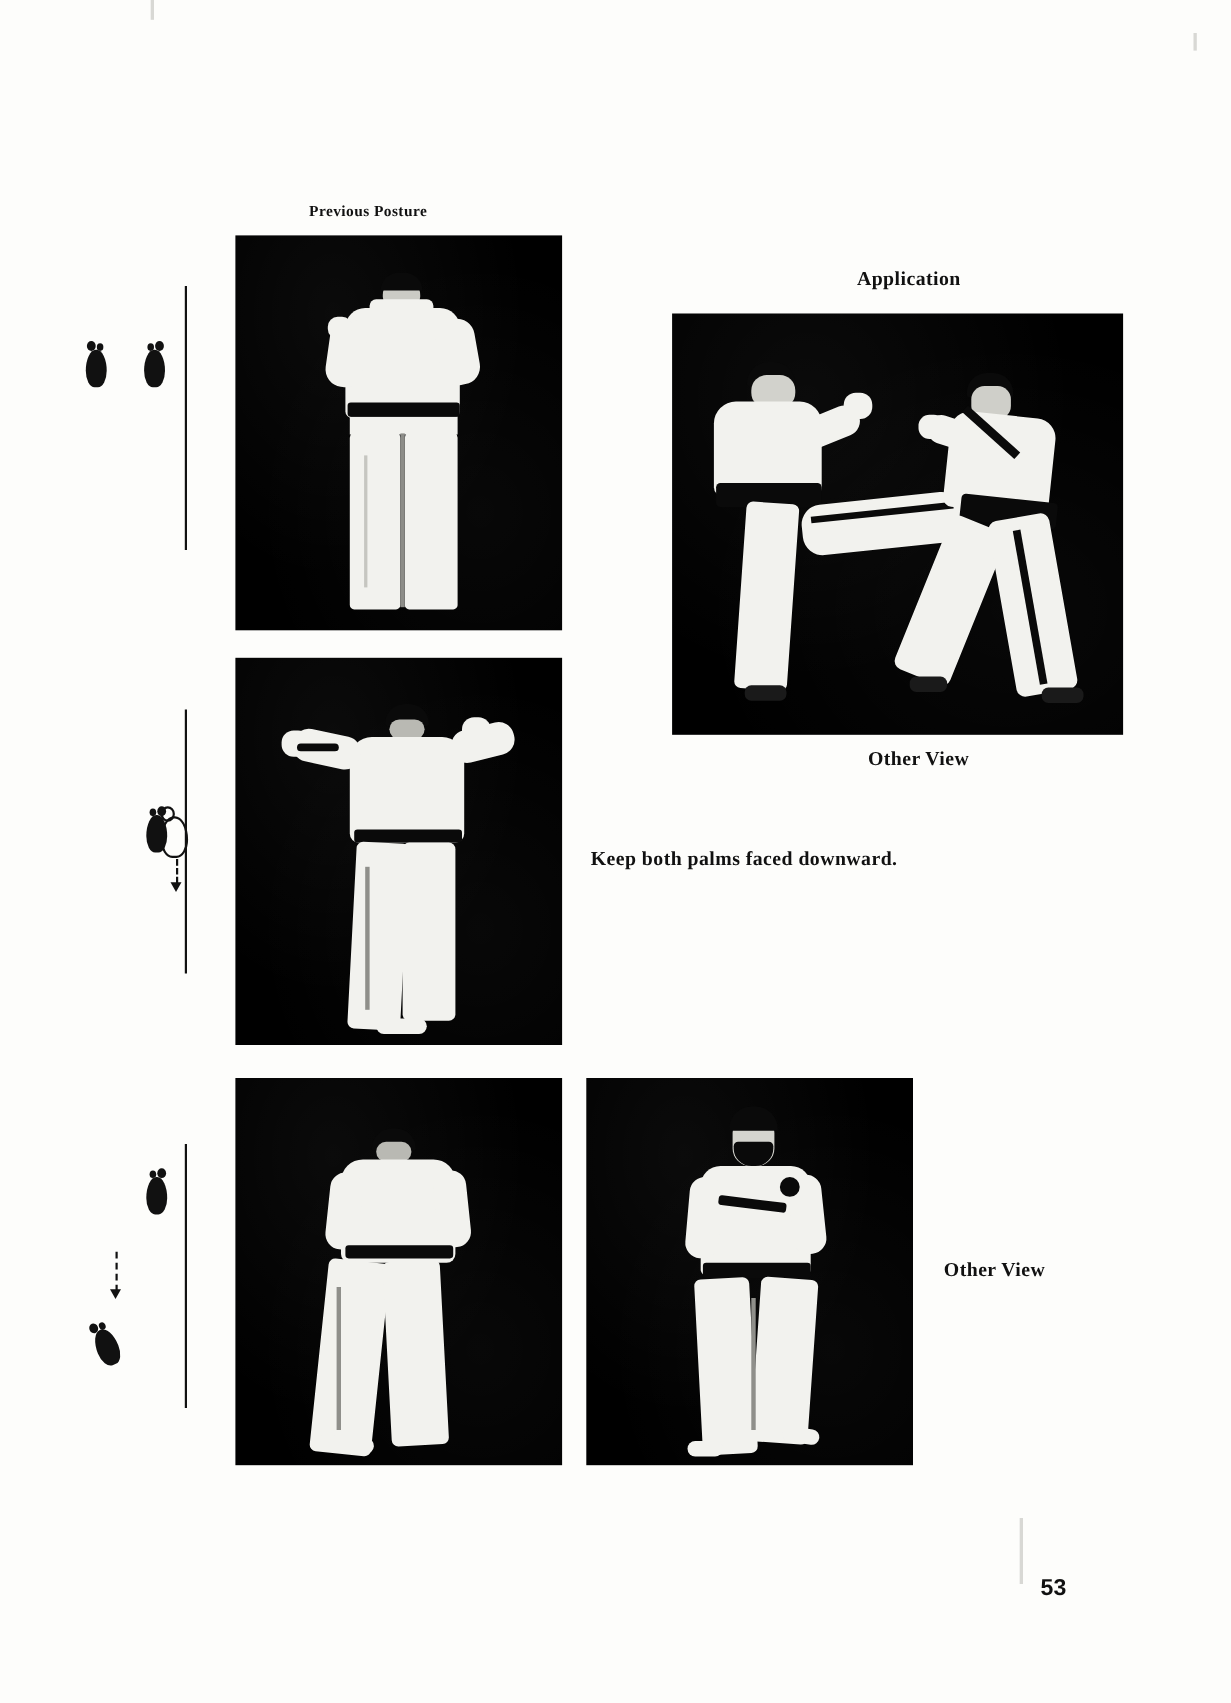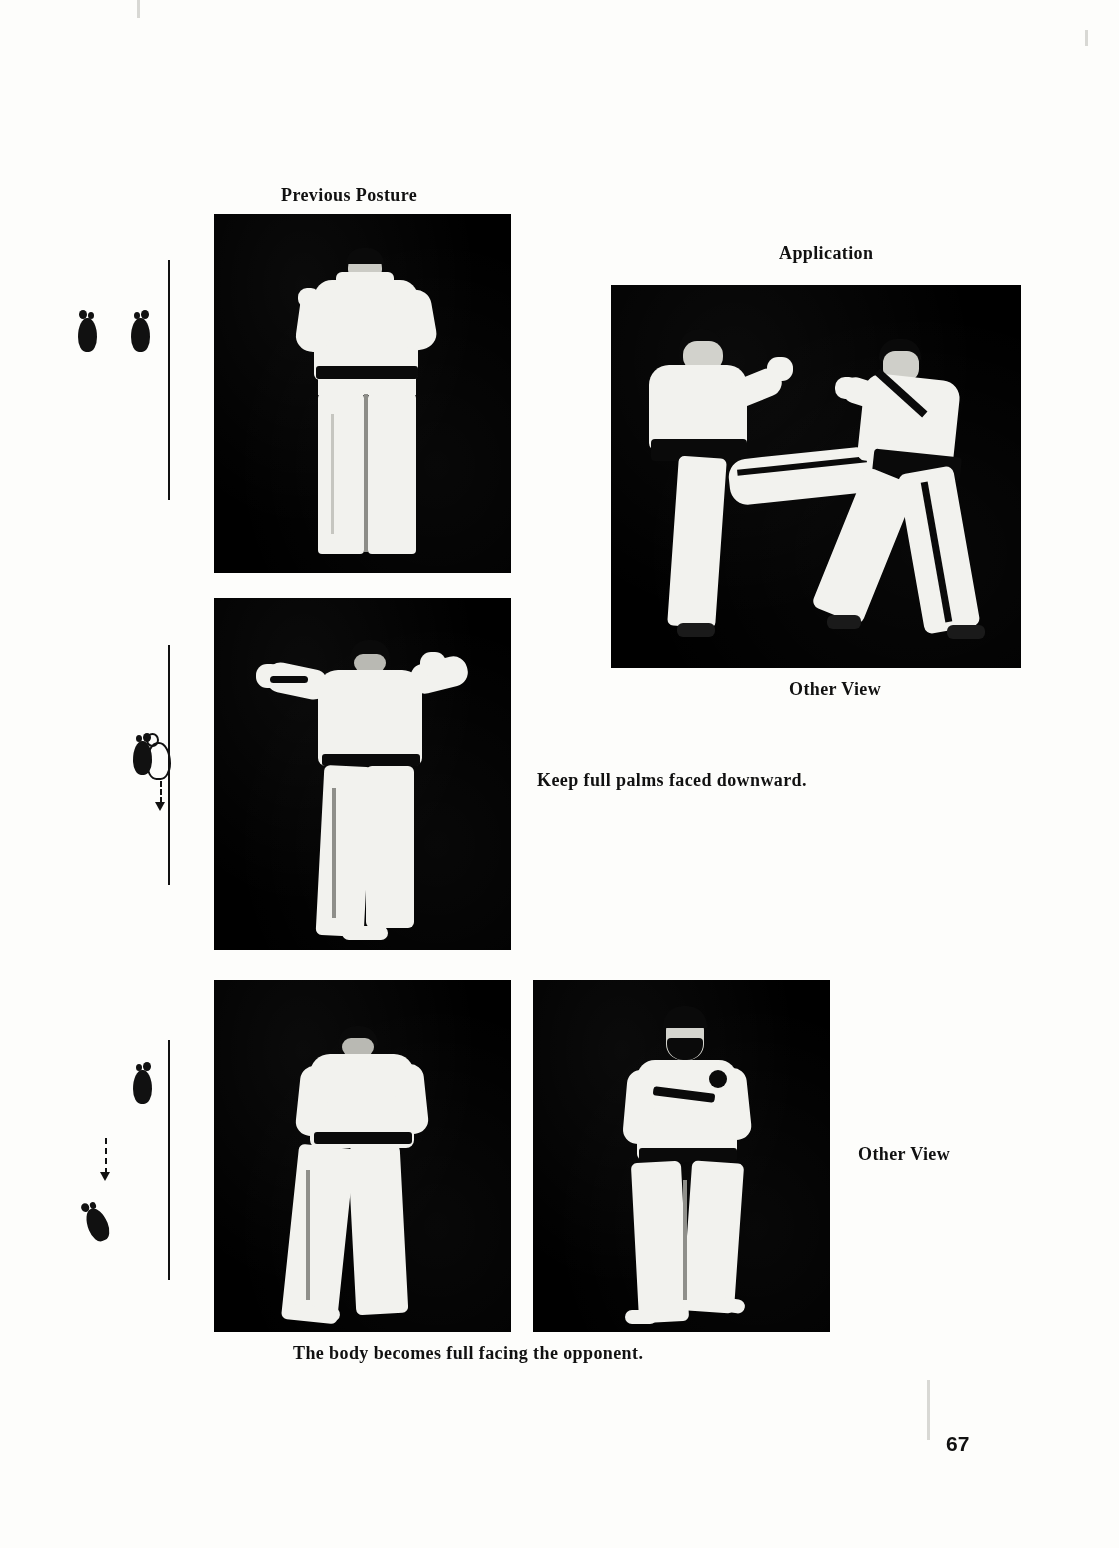--- a/index.html
+++ b/index.html
@@ -106,27 +106,26 @@
 </style>
 </head>
 <body>
 
 <div class="page">
 
   <div class="edge-mark" style="left:137px;top:0;width:3px;height:18px;"></div>
   <div class="edge-mark" style="left:1085px;top:30px;width:3px;height:16px;"></div>
   <div class="edge-mark" style="left:927px;top:1380px;width:3px;height:60px;"></div>
 
-  <div class="label" style="left:281px;top:185px;font-size:18px;">Previous Posture</div>
+  <div class="label" style="left:281px;top:185px;font-size:14px;">Previous Posture</div>
   <div class="label" style="left:779px;top:243px;font-size:18px;">Application</div>
   <div class="label" style="left:789px;top:679px;font-size:18px;">Other View</div>
   <div class="label" style="left:858px;top:1144px;font-size:18px;">Other View</div>
-  <div class="label" style="left:537px;top:770px;font-size:18px;">Keep full palms faced downward.</div>
-  <div class="label" style="left:293px;top:1343px;font-size:18px;">The body becomes full  facing the opponent.</div>
-  <div class="page-number" style="left:946px;top:1432px;font-size:21px;">67</div>
+  <div class="label" style="left:537px;top:770px;font-size:18px;">Keep both palms faced downward.</div>
+  <div class="page-number" style="left:946px;top:1432px;font-size:21px;">53</div>
 
   <div class="foot-col" style="left:70px;top:260px;width:115px;height:250px;">
     <div class="vline" style="left:98px;top:0;height:240px;"></div>
 
     <div class="footprint solid" style="left:8px;top:50px;width:19px;height:42px;">
       <div class="sole" style="top:8px;height:34px;"></div>
       <div class="toe" style="left:1px;top:0;width:8px;height:9px;"></div>
       <div class="toe" style="left:10px;top:2px;width:6px;height:7px;"></div>
     </div>
 

